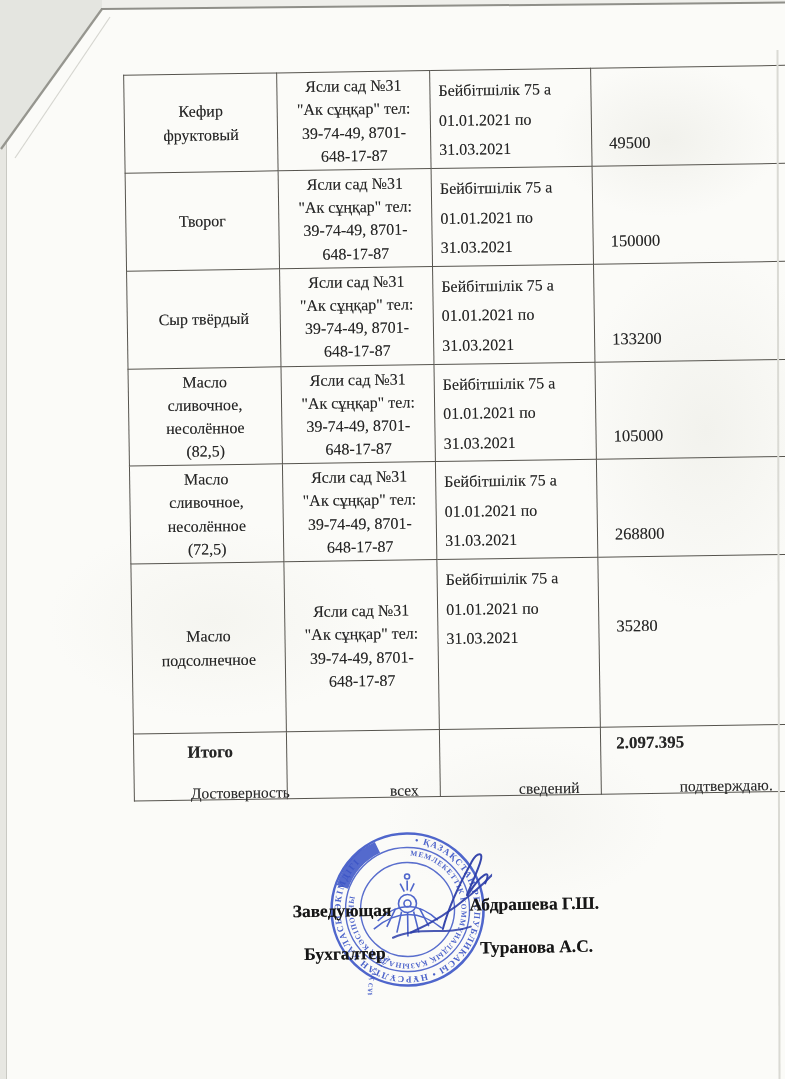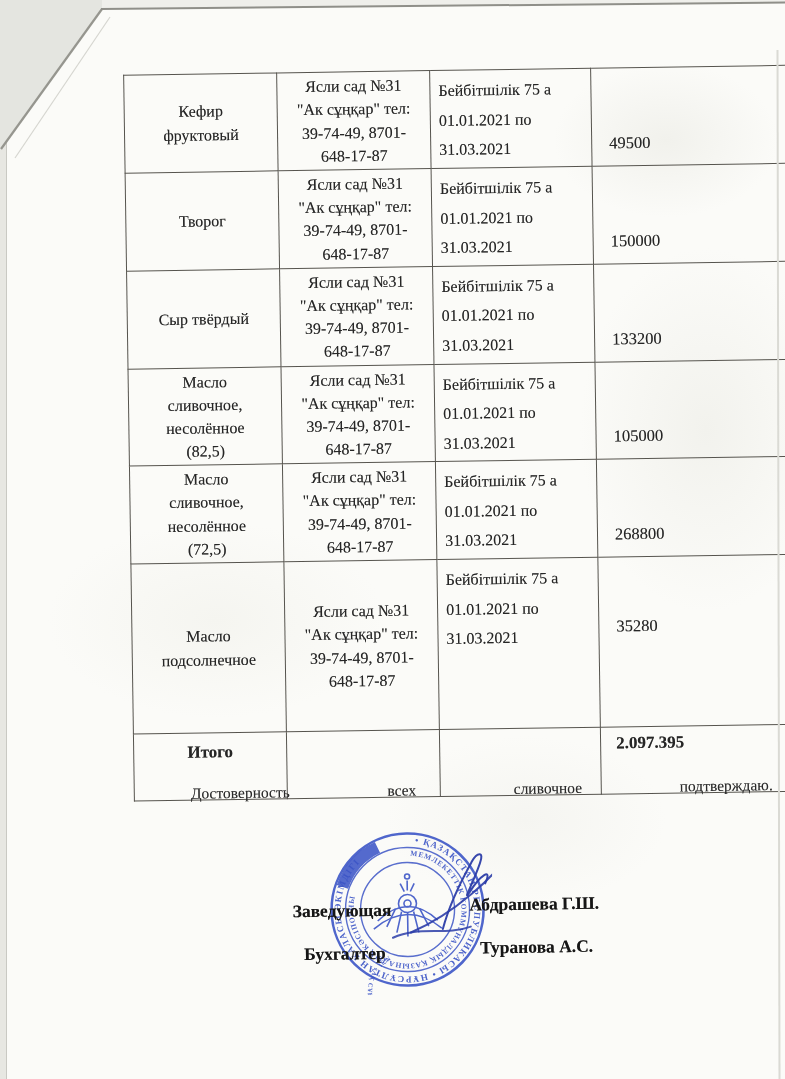--- a/index.html
+++ b/index.html
@@ -150,21 +150,21 @@
         <td class="c-supplier"></td>
         <td class="c-period"></td>
         <td class="c-amount">2.097.395</td>
       </tr>
     </tbody>
       </table>
 
     <div class="attestation">
       <span>Достоверность</span>
       <span>всех</span>
-      <span>сливочное</span>
+      <span>сведений</span>
       <span>подтверждаю.</span>
     </div>
 
     <svg class="stamp-svg" width="170" height="170" viewBox="0 0 170 170">
       <g fill="none" stroke="#3c55c6">
         <circle cx="85" cy="85" r="76" stroke-width="2.6" opacity="0.9"></circle>
         <circle cx="85" cy="85" r="62" stroke-width="1.4" opacity="0.85"></circle>
         <circle cx="85" cy="85" r="47" stroke-width="1.4" opacity="0.85"></circle>
 
         <path d="M 20.2 61.4 A 69 69 0 0 1 55.8 22.5" stroke-width="12" opacity="0.88"></path>

